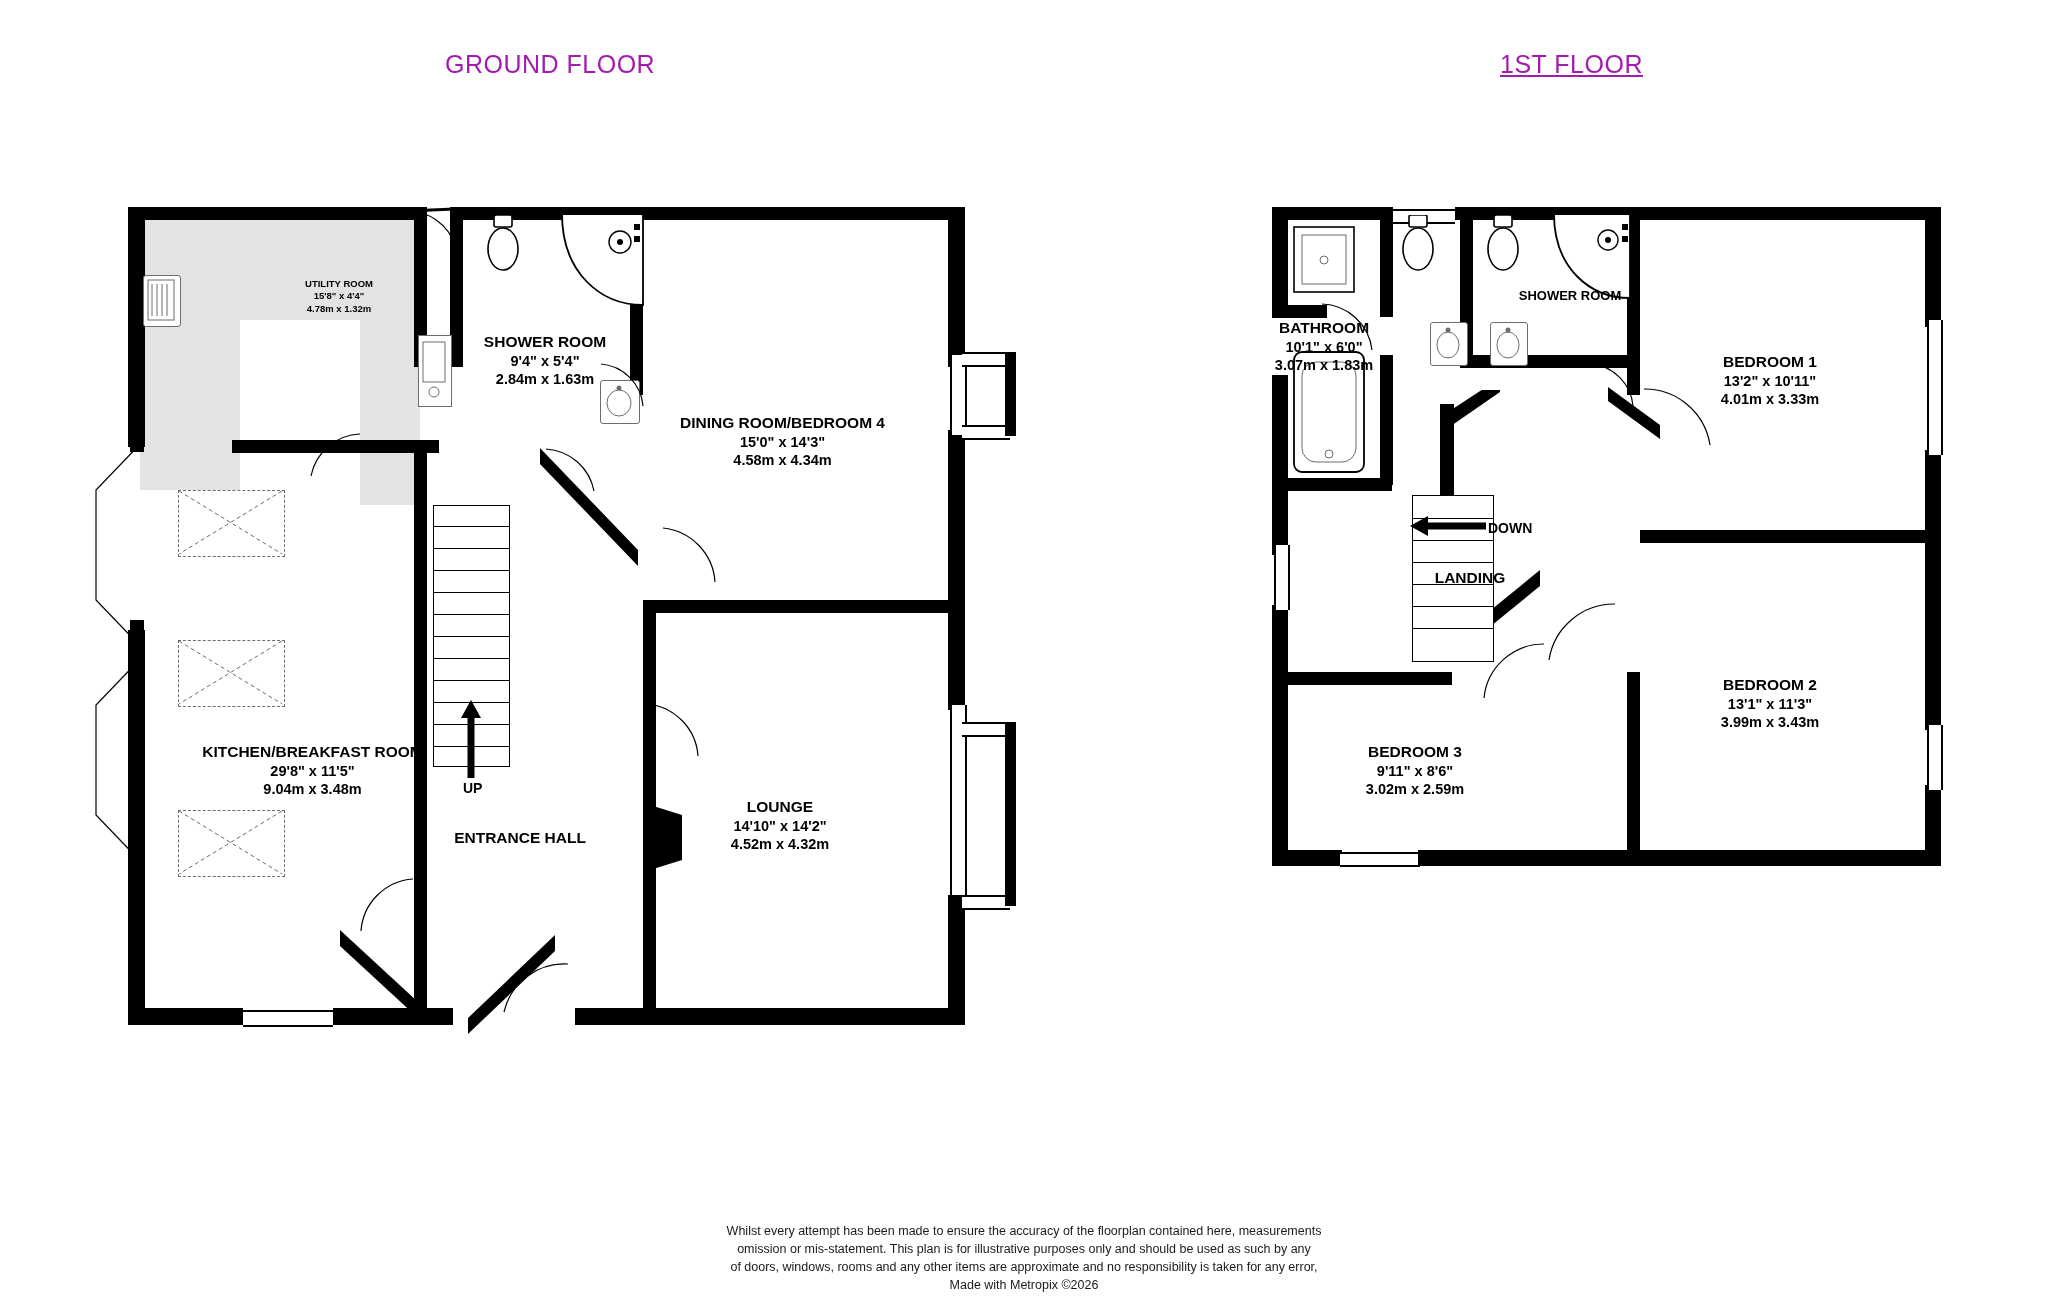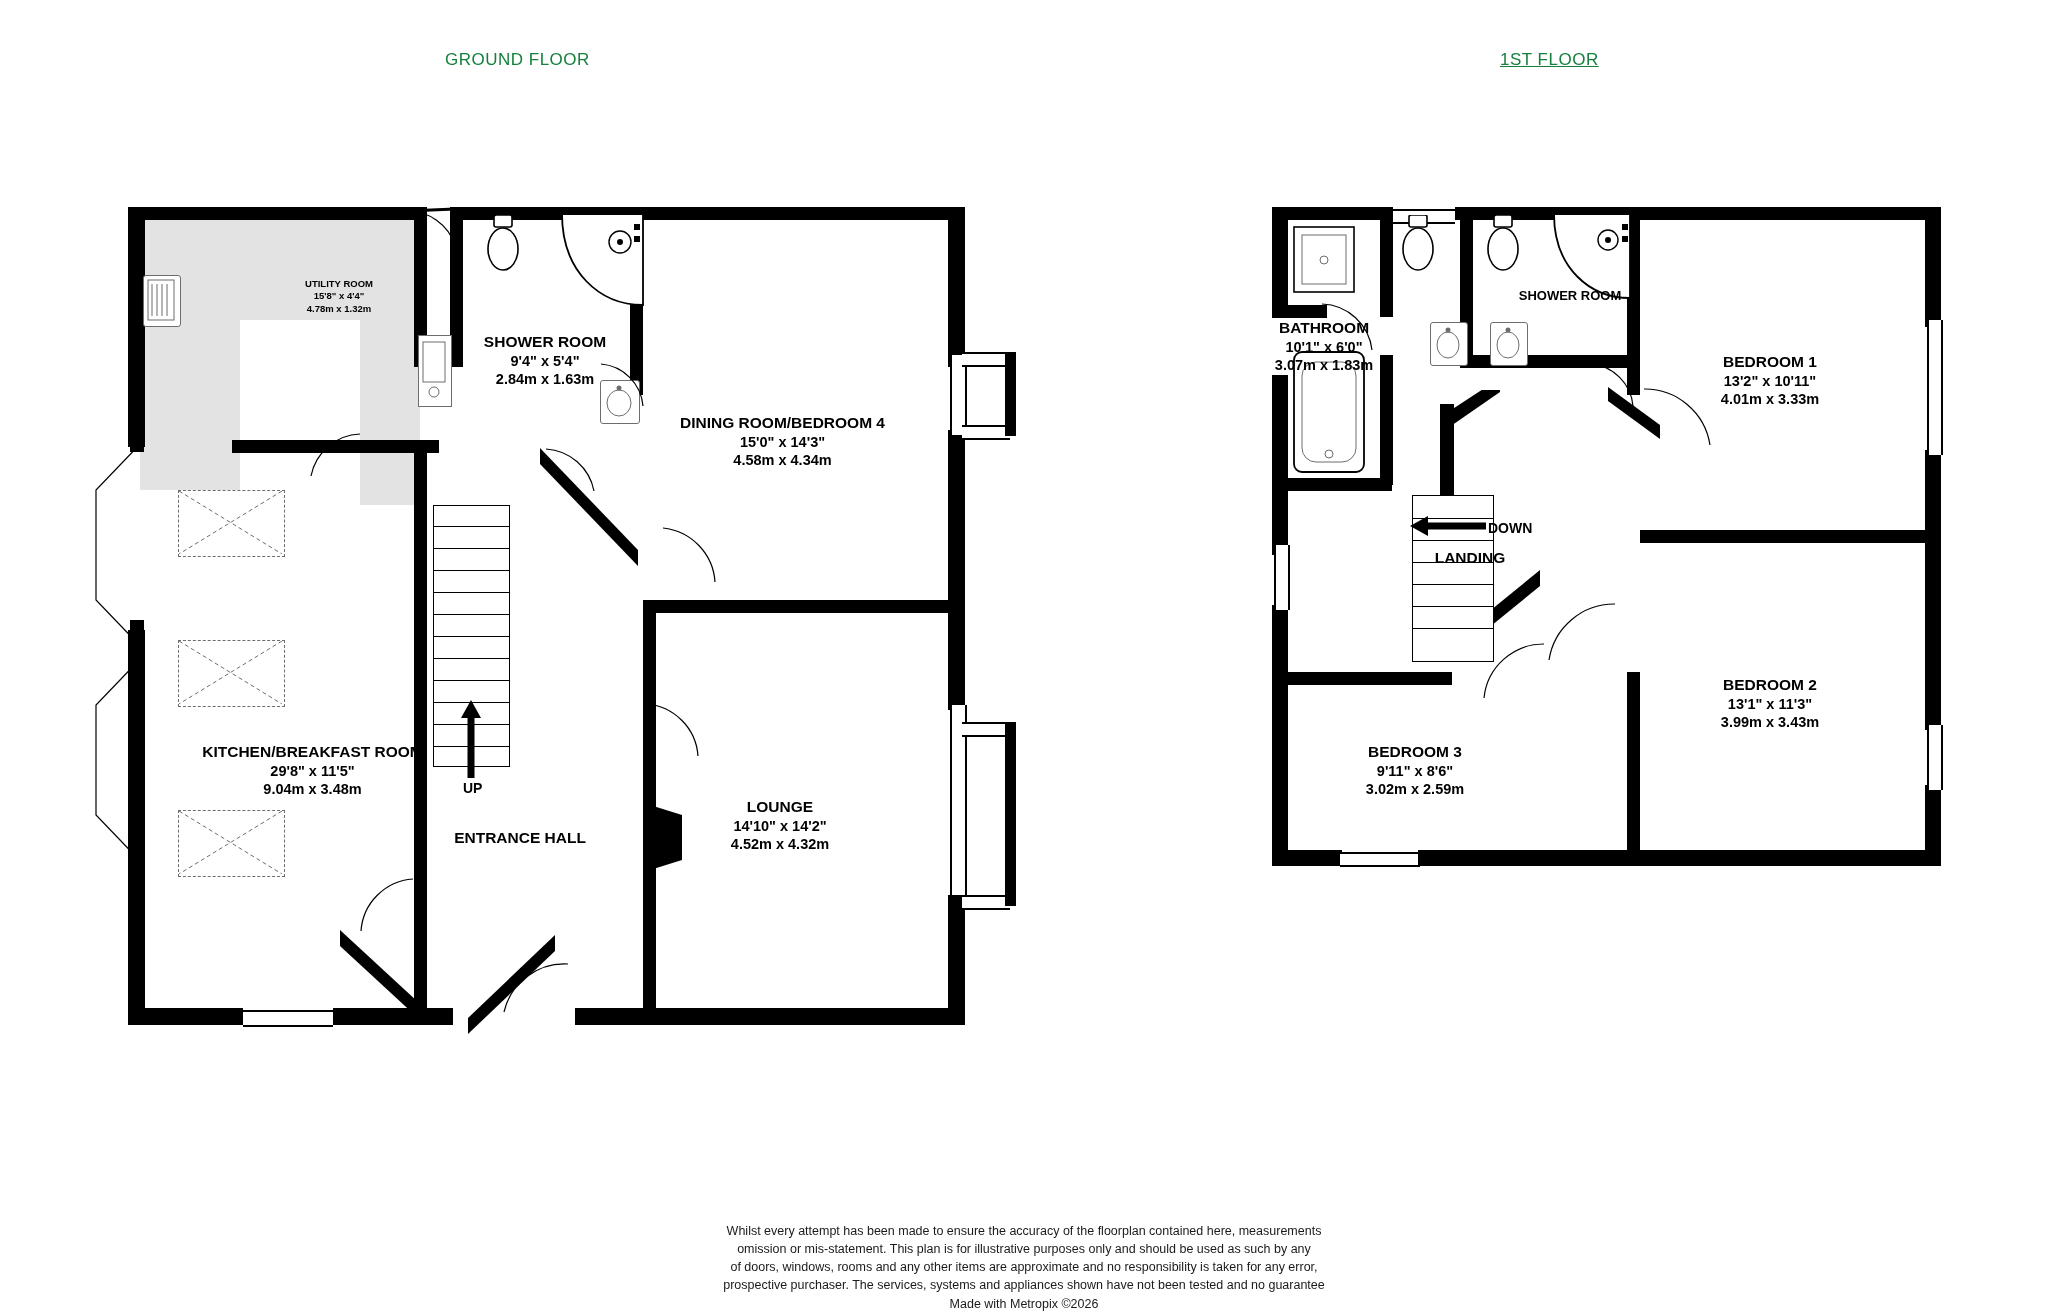--- a/index.html
+++ b/index.html
@@ -1,18 +1,18 @@
 <!DOCTYPE html>
 <html><head>
 <meta charset="utf-8">
 <style>
   html,body{margin:0;padding:0;background:#ffffff;}
   body{width:2048px;height:1315px;position:relative;font-family:"Liberation Sans",sans-serif;color:#000;overflow:hidden;}
   .plan{position:absolute;}
-  .title{position:absolute;font-size:17px;letter-spacing:.5px;color:#15803d;white-space:nowrap;}
+  .title{position:absolute;font-size:25px;letter-spacing:.5px;color:#a21caf;white-space:nowrap;}
   .wall{position:absolute;background:#000;}
   .room-lab{position:absolute;text-align:center;font-weight:bold;font-size:15.5px;line-height:1.28;white-space:nowrap;}
   .room-lab .n{font-weight:bold;}
   .room-lab .d{font-weight:bold;font-size:14.5px;}
   .small-lab{position:absolute;text-align:center;font-weight:bold;font-size:9.5px;line-height:1.3;white-space:nowrap;}
   .fill{position:absolute;background:#e3e3e3;}
   .unit{position:absolute;border:1px solid #6d6d6d;background:#fff;}
   .unit:before,.unit:after{content:"";position:absolute;left:0;top:0;width:100%;height:100%;}
   .xbox{position:absolute;border:1px dashed #6d6d6d;background:#fff;}
   .xbox svg{display:block;}
@@ -361,24 +361,23 @@
   <div class="room-lab" style="left:1640px;top:675px;width:260px;">
     <div class="n">BEDROOM 2</div>
     <div class="d">13'1"  x 11'3"</div>
     <div class="d">3.99m  x 3.43m</div>
   </div>
   <div class="room-lab" style="left:1285px;top:742px;width:260px;">
     <div class="n">BEDROOM 3</div>
     <div class="d">9'11"  x 8'6"</div>
     <div class="d">3.02m  x 2.59m</div>
   </div>
-  <div class="room-lab" style="left:1370px;top:548px;width:200px;">
+  <div class="room-lab" style="left:1370px;top:568px;width:200px;">
     <div class="n">LANDING</div>
   </div>
 </div>
 
 <div class="disclaimer" style="left:0;top:1222px;">
   <div>Whilst every attempt has been made to ensure the accuracy of the floorplan contained here, measurements</div>
   <div>omission or mis-statement. This plan is for illustrative purposes only and should be used as such by any</div>
   <div>of doors, windows, rooms and any other items are approximate and no responsibility is taken for any error,</div>
-  <div>prospective purchaser. The services, systems and appliances shown have not been tested and no guarantee</div>
   <div class="made">Made with Metropix ©2026</div>
 </div>
 
 </body></html>

